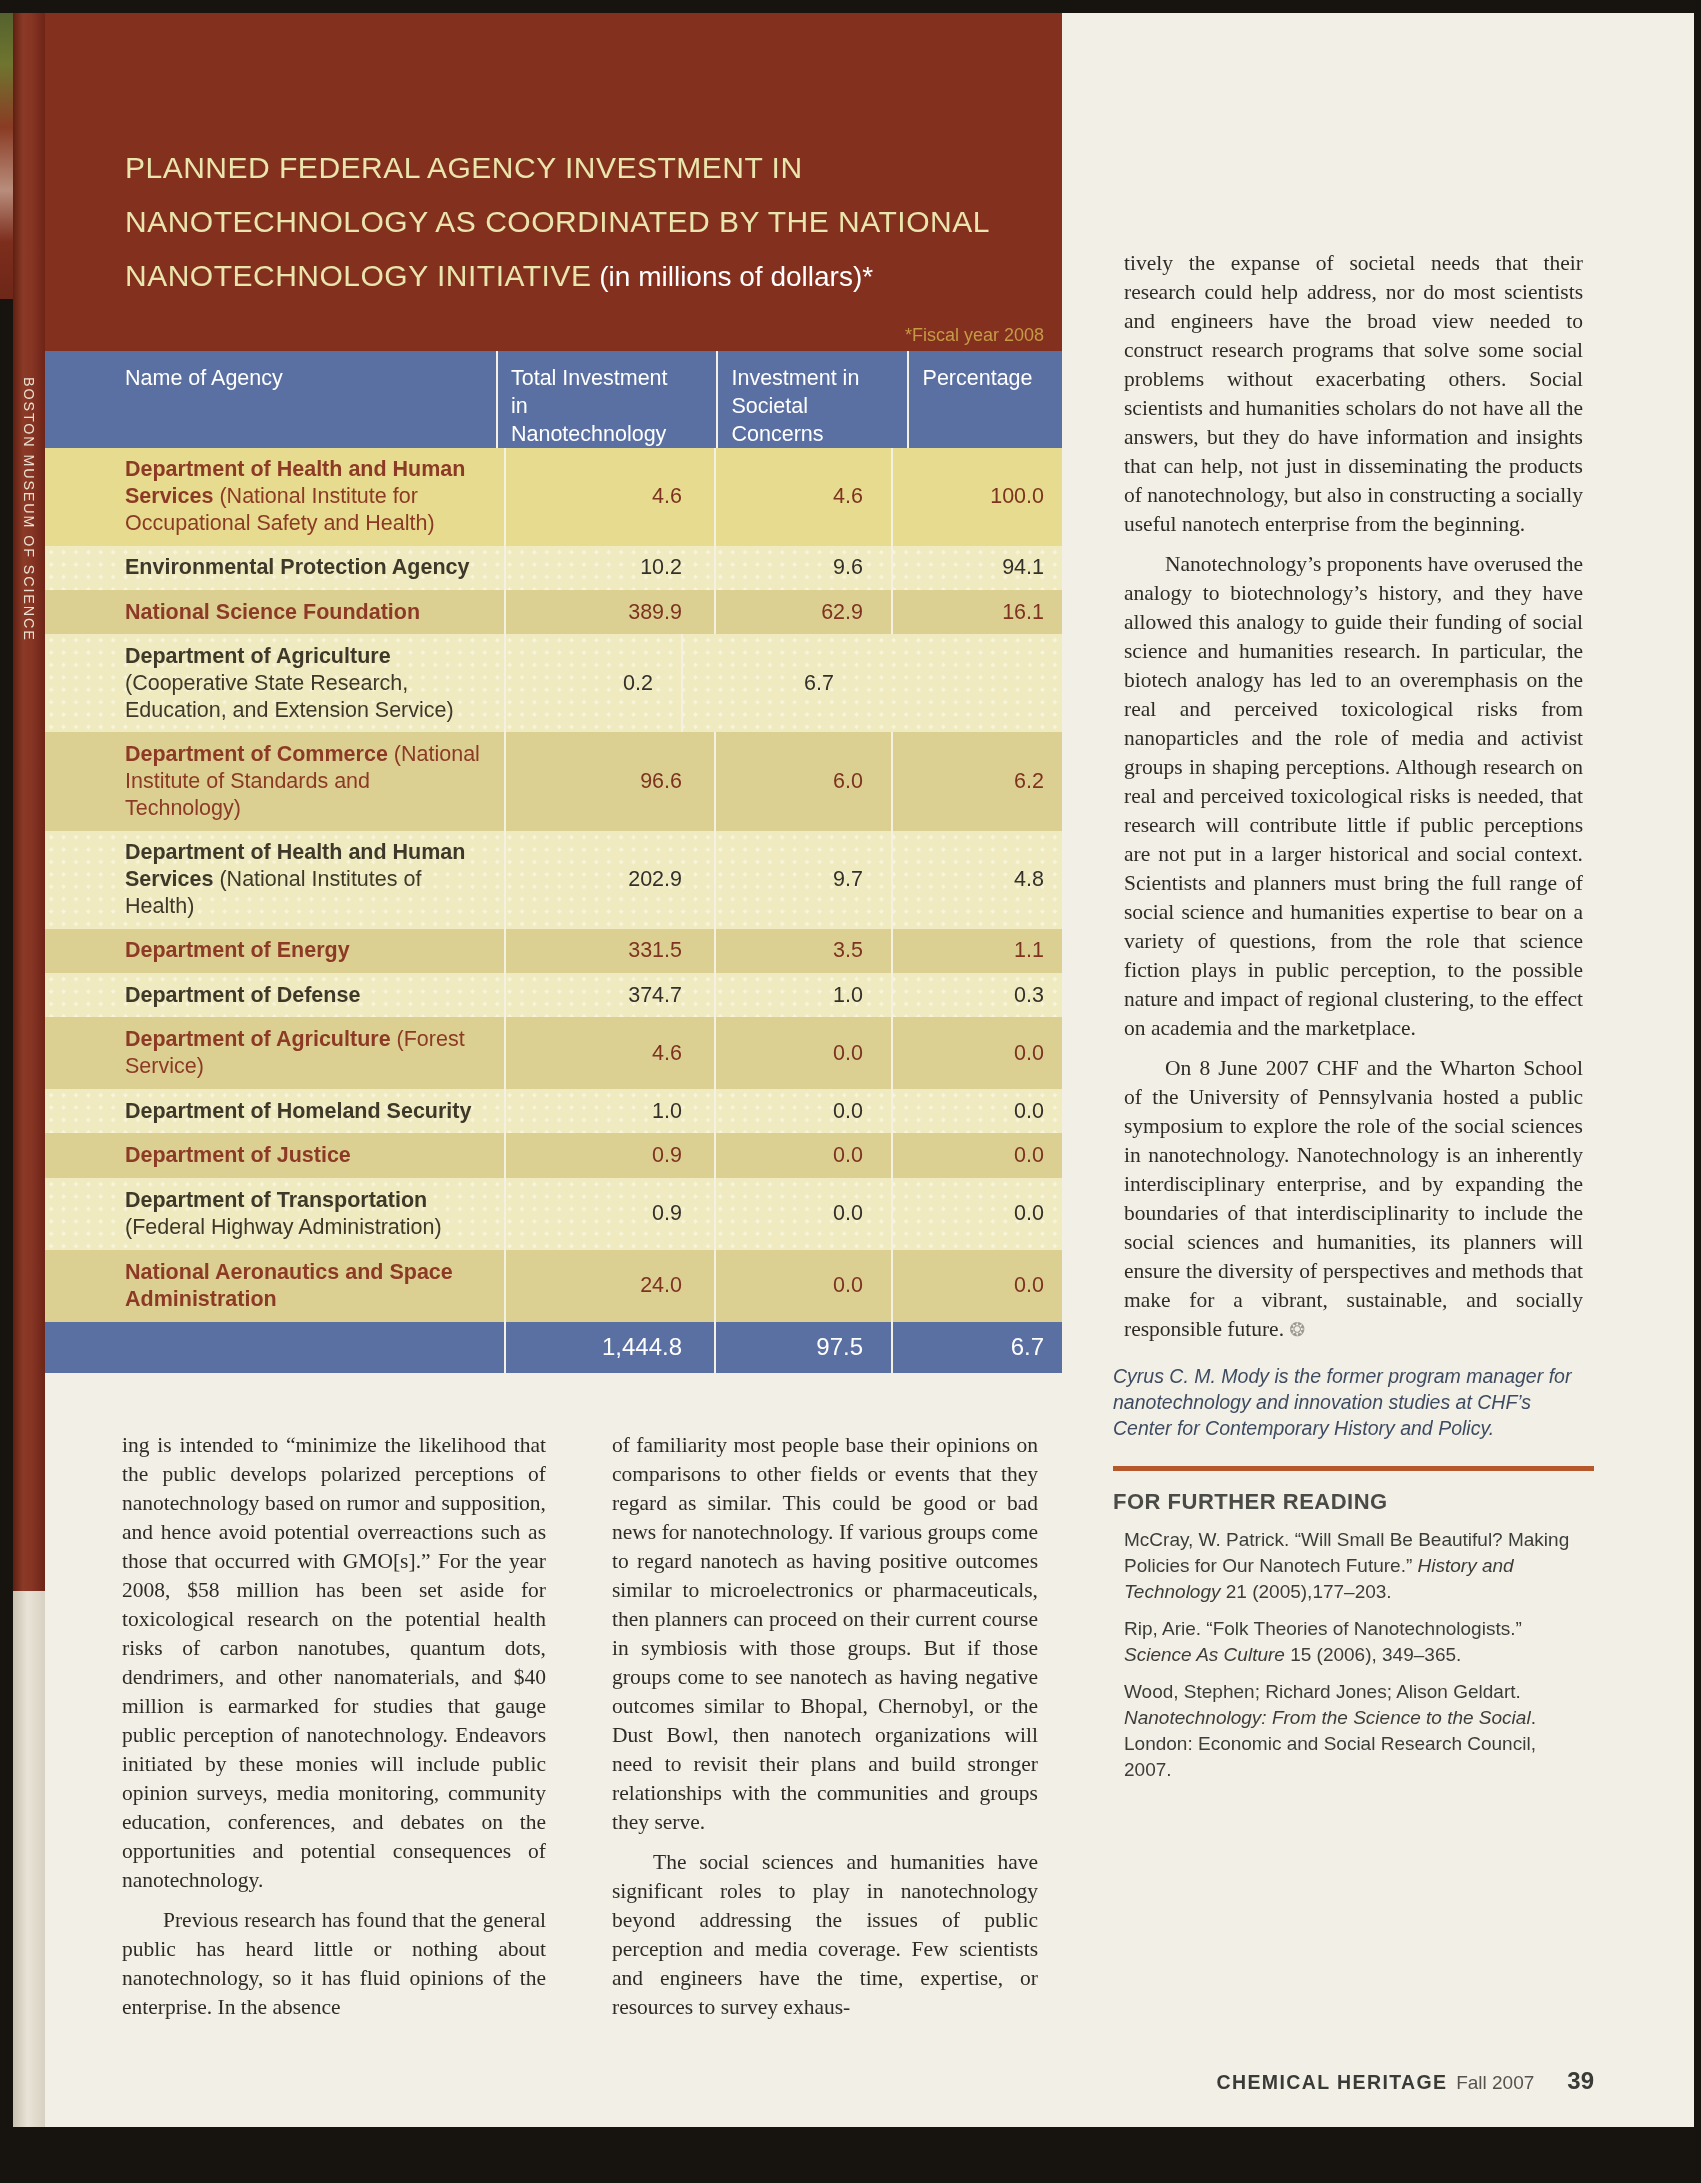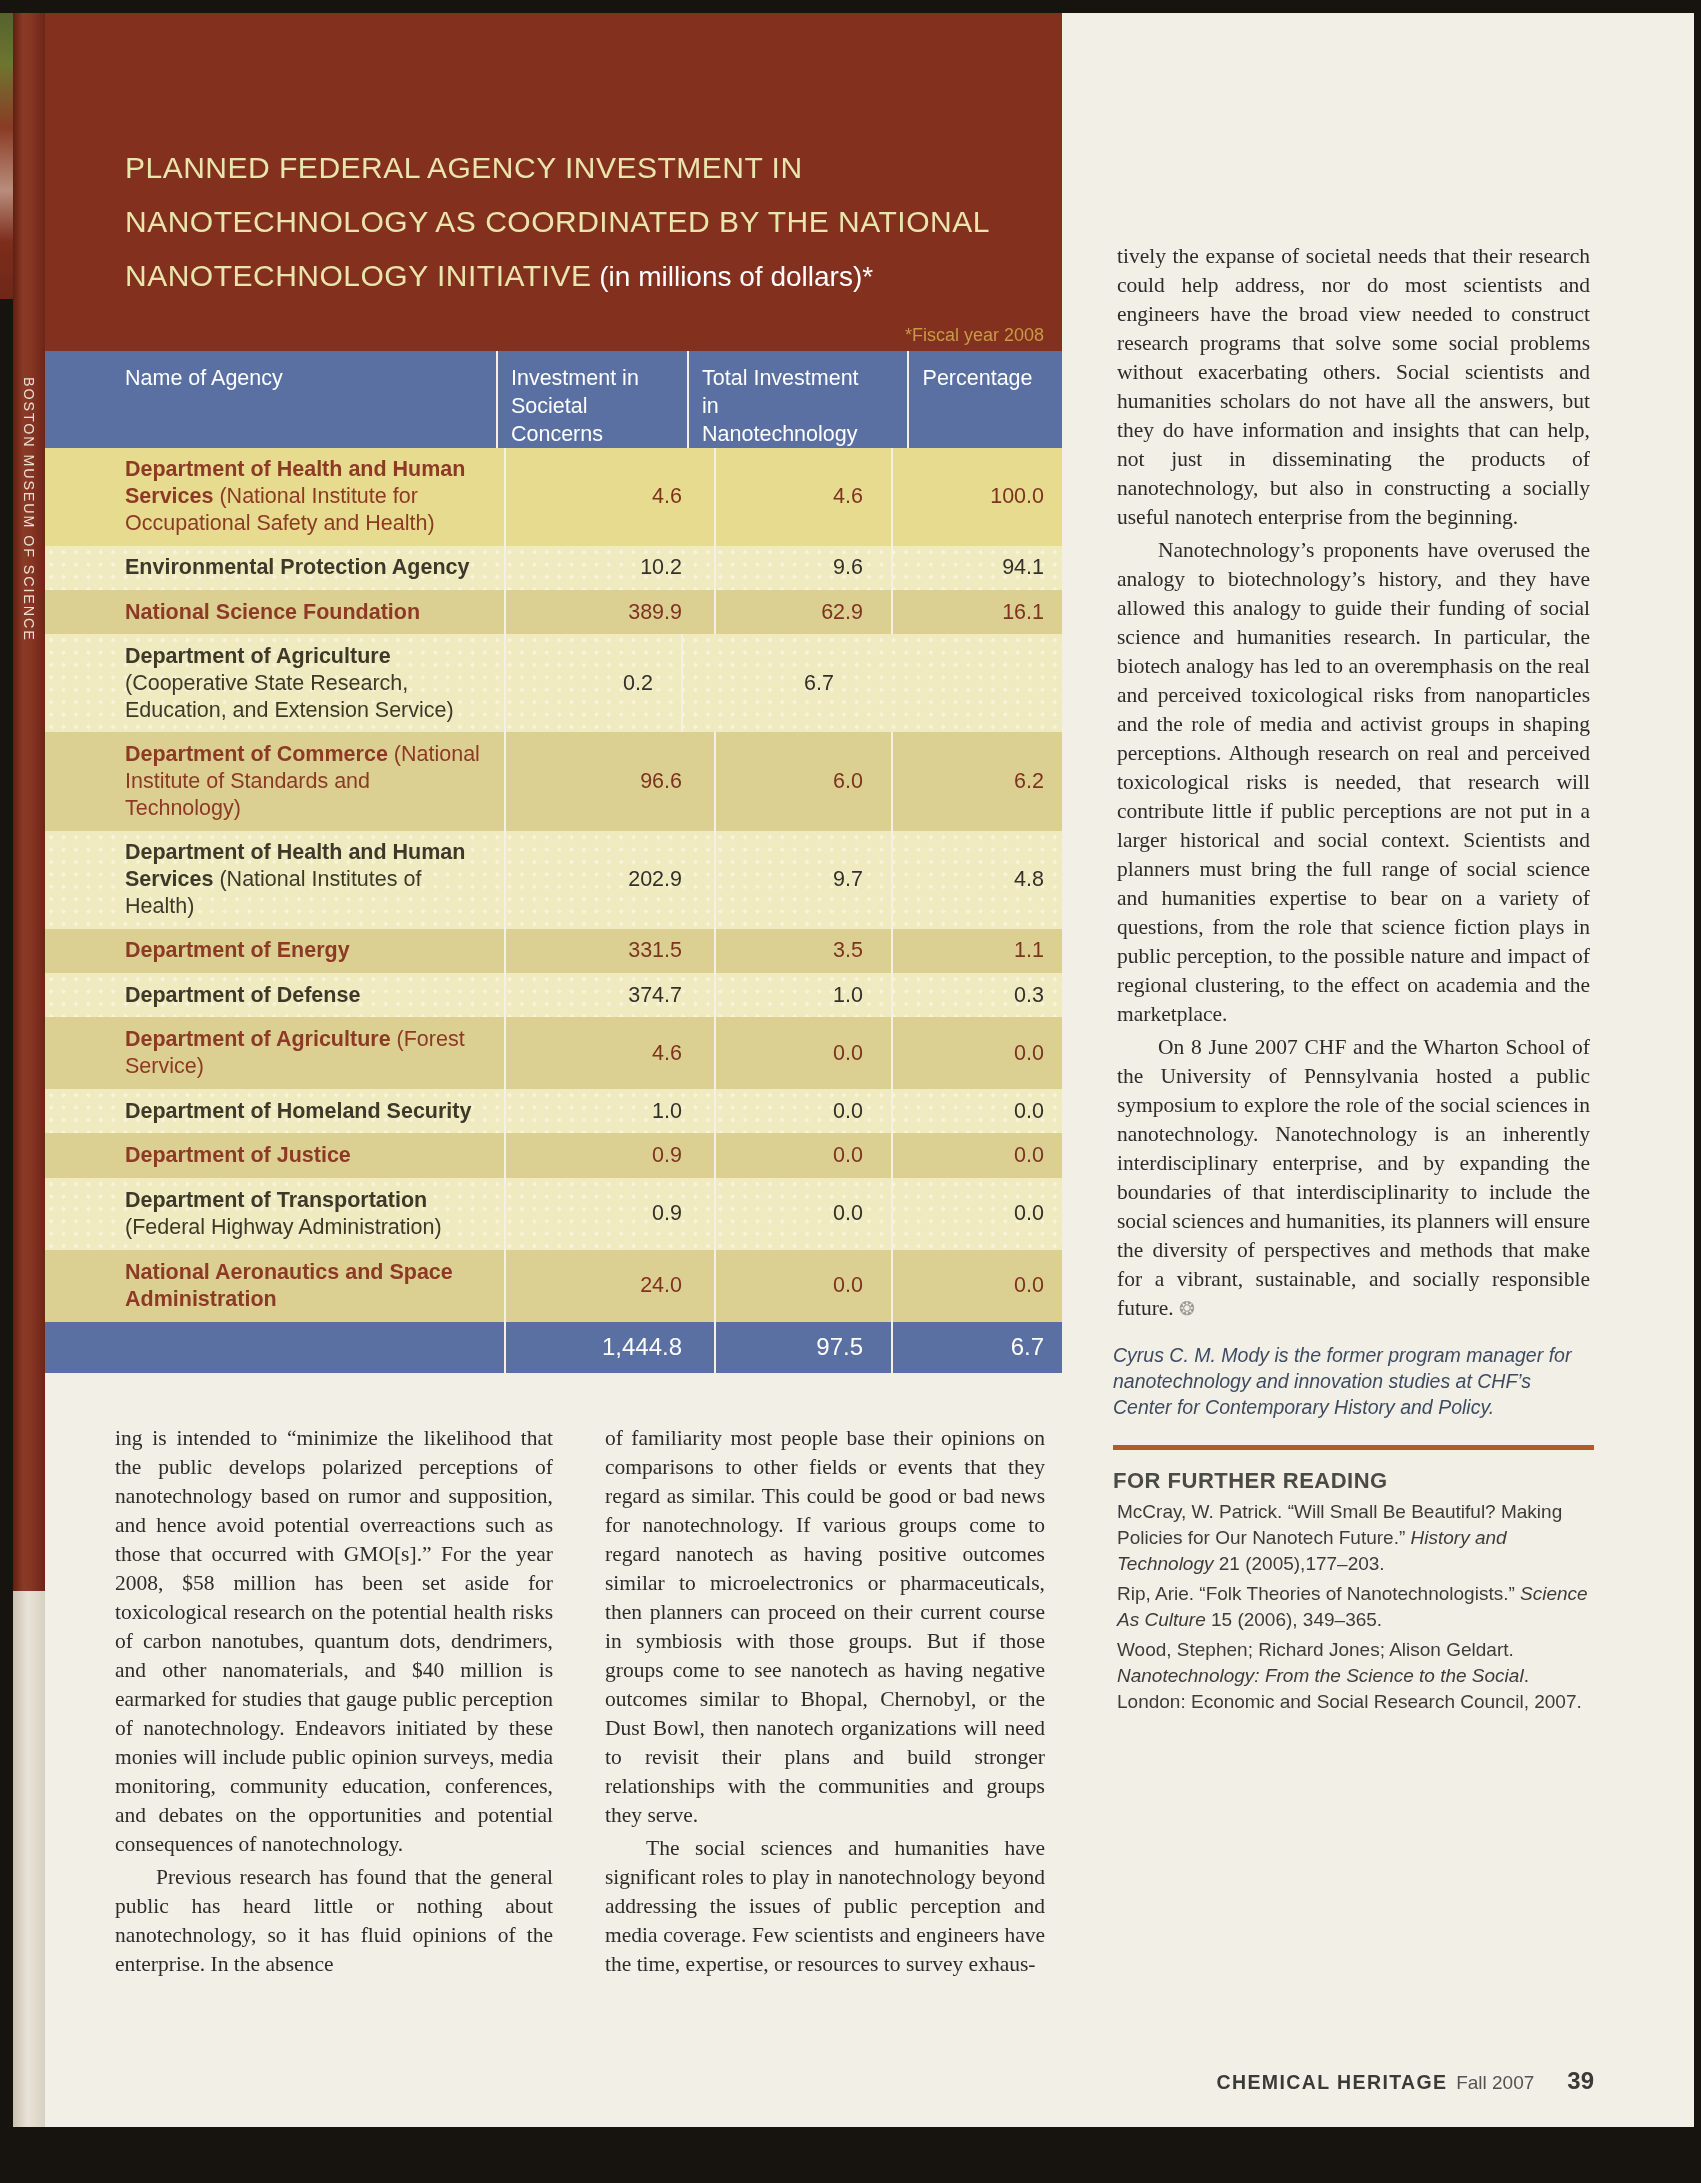--- a/index.html
+++ b/index.html
@@ -80,21 +80,21 @@
   .h1l{min-height:42px;}
   .tfoot{background:#5b70a2;min-height:51px;color:#fff;}
   .tfoot .num{font-weight:normal;font-size:24px;}
   
   .col{
     position:absolute;
     font-family:"Liberation Serif",serif;
     font-size:21.5px;line-height:29px;color:#2f2c27;
     text-align:justify;
   }
-  .col p{margin:4px;}
+  .col p{margin:11px;}
   .col p.indent{text-indent:41px;}
   .col-left{left:66px;top:1407px;width:446px;}
   .col-mid{left:556px;top:1407px;width:448px;}
   .col-right{left:1068px;top:225px;width:481px;}
   .end-mark{color:#9a9a93;font-family:"Liberation Sans",sans-serif;font-size:19px;}
   .author-credit{
     margin-top:19px;
     font-family:"Liberation Sans",sans-serif;font-style:italic;
     font-size:19.5px;line-height:26px;color:#3d4b61;text-align:left;
   }
@@ -134,22 +134,22 @@
         <div>PLANNED FEDERAL AGENCY INVESTMENT IN</div>
         <div>NANOTECHNOLOGY AS COORDINATED BY THE NATIONAL</div>
         <div>NANOTECHNOLOGY INITIATIVE<span class="title-suffix"> (in millions of dollars)*</span></div>
       </div>
     <div class="fiscal-note">*Fiscal year 2008</div>
   </div>
 
   <div class="inv-table" id="inv-table">
     <div class="t-row thead">
       <div class="t-cell c1">Name of Agency</div>
+      <div class="t-cell c2">Total Investment in Nanotechnology</div>
       <div class="t-cell c3">Investment in Societal Concerns</div>
-      <div class="t-cell c2">Total Investment in Nanotechnology</div>
       <div class="t-cell c4">Percentage</div>
     </div>
     <div id="table-body">
         <div class="t-row r-maroon h3l r-first">
           <div class="t-cell c1 row-name h3l">
             <span>Department of Health and Human Services <span class="row-note">(National Institute for Occupational Safety and Health)</span></span>
           </div>
           <div class="t-cell c2 num">4.6</div>
           <div class="t-cell c3 num">4.6</div>
           <div class="t-cell c4 num">100.0</div>

